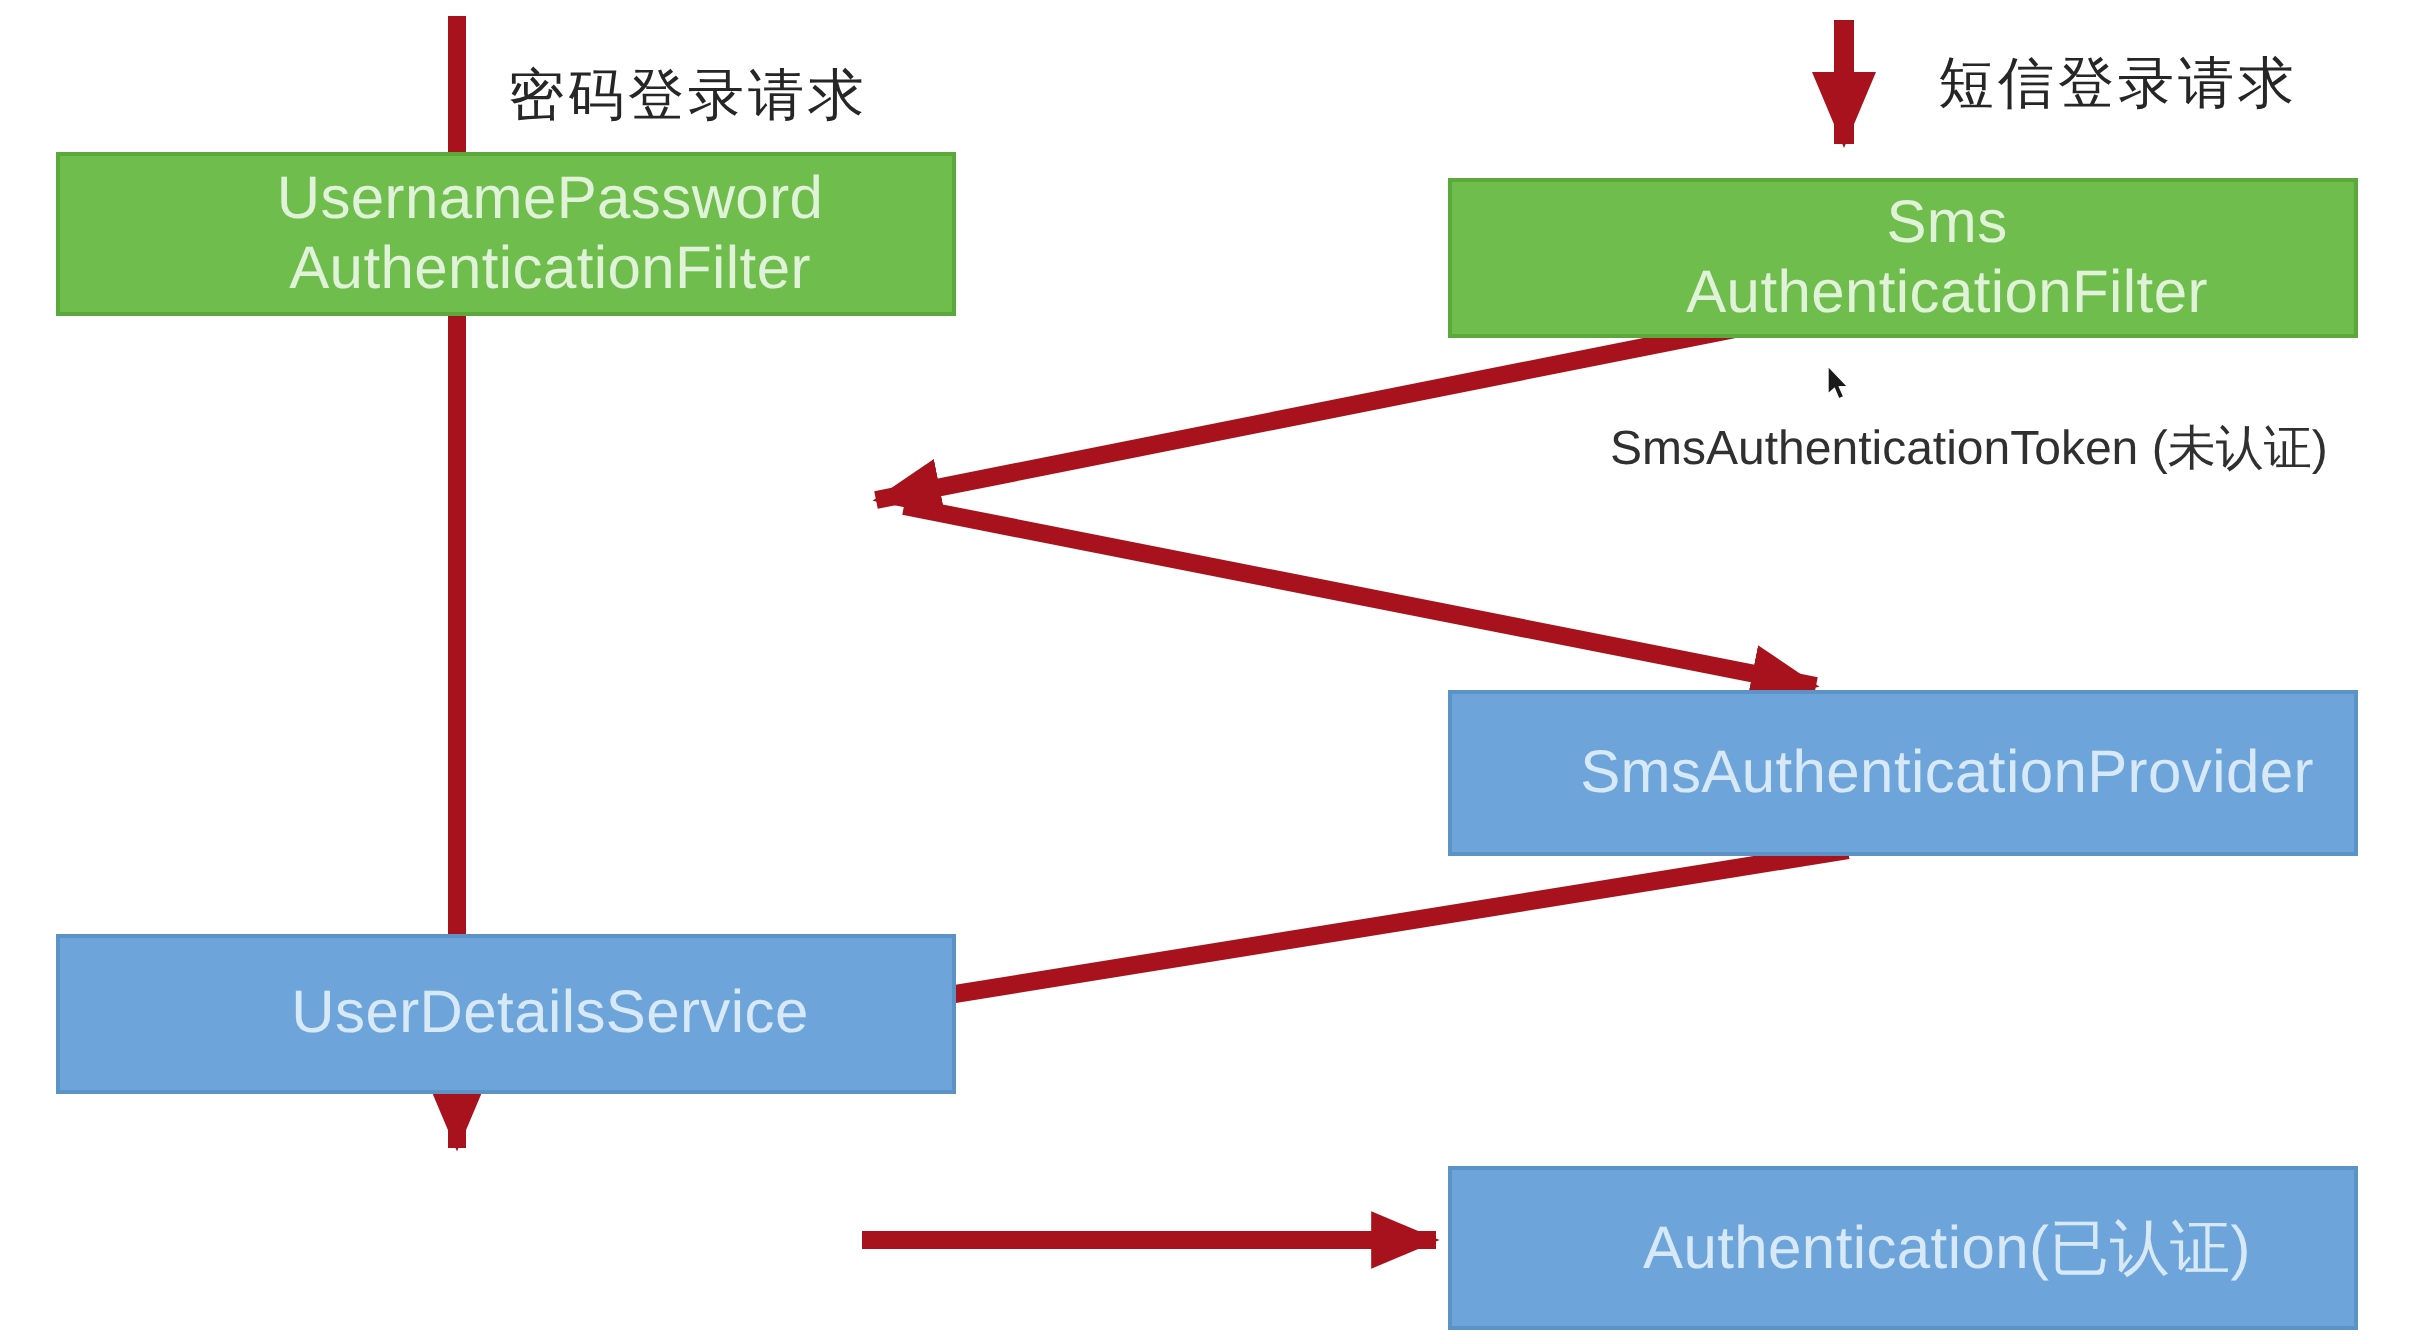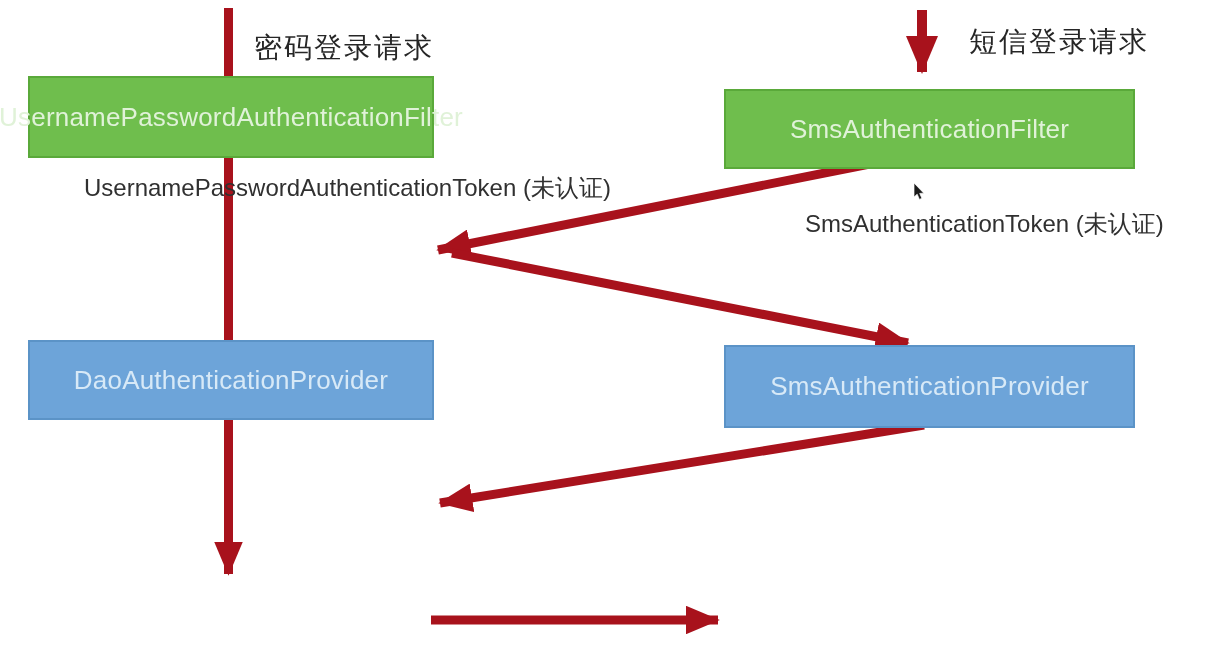--- a/index.html
+++ b/index.html
@@ -6,23 +6,23 @@
   .stage{
     position:relative;width:1216px;height:668px;overflow:hidden;
     background:var(--bg,#ffffff);
     font-family:"Liberation Sans","DejaVu Sans",sans-serif;
   }
   .arrows{position:absolute;left:0;top:0;width:1216px;height:668px;z-index:1;}
   .arrows .flow{stroke:var(--red,#a8121c);stroke-width:9;fill:none;}
   .arrows .flow.thick{stroke-width:10;}
   .arrows .head{fill:var(--red,#a8121c);}
   .node{
-    position:absolute;z-index:2;display:flex;flex-direction:row;
+    position:absolute;z-index:2;display:flex;flex-direction:column;
     align-items:center;justify-content:center;text-align:center;
-    font-size:26px;letter-spacing:0.2px;
+    font-size:30px;letter-spacing:0.2px;padding-left:44px;
   }
   .node.green{
     background:var(--green,#6fbe4d);
     border:2px solid var(--green_border,#5aa93a);
     color:var(--green_text,#e0f2d8);
     line-height:35px;
   }
   .node.blue{
     background:var(--blue,#6da4d9);
     border:2px solid var(--blue_border,#5b93c7);
@@ -59,36 +59,38 @@
     <span>UsernamePassword</span>
     <span>AuthenticationFilter</span>
   </div>
 
   <div class="node green" style="left:724px;top:89px;width:407px;height:76px">
     <span>Sms</span>
     <span>AuthenticationFilter</span>
   </div>
 
 
-  <div class="node blue" style="left:28px;top:340px;width:402px;height:76px">
-    <span>DaoAuthenticationProvider</span>
-  </div>
 
   <div class="node blue" style="left:724px;top:345px;width:407px;height:79px">
     <span>SmsAuthenticationProvider</span>
   </div>
 
+  <div class="node blue" style="left:28px;top:467px;width:402px;height:76px">
+    <span>UserDetailsService</span>
+  </div>
 
 
+  <div class="node blue" style="left:724px;top:583px;width:407px;height:78px">
+    <span>Authentication(已认证)</span>
+  </div>
 
   <div class="flow-label cn" style="left:969px;top:23px">短信登录请求</div>
 
   <div class="flow-label cn" style="left:254px;top:29px">密码登录请求</div>
 
-  <div class="flow-label token" style="left:84px;top:172px">UsernamePasswordAuthenticationToken (未认证)</div>
 
   <div class="flow-label token" style="left:805px;top:208px">SmsAuthenticationToken (未认证)</div>
 
   <svg class="cursor" style="left:913px;top:183px" width="14" height="19" viewBox="0 0 14 19">
     <path d="M1,0 L1,14 L4.2,11.2 L6.4,16.4 L8.9,15.3 L6.7,10.4 L10.8,10.2 Z" fill="#1a1a1a" stroke="#ffffff" stroke-width="0.7"></path>
   </svg>
 
 </div>
 
 </body></html>

